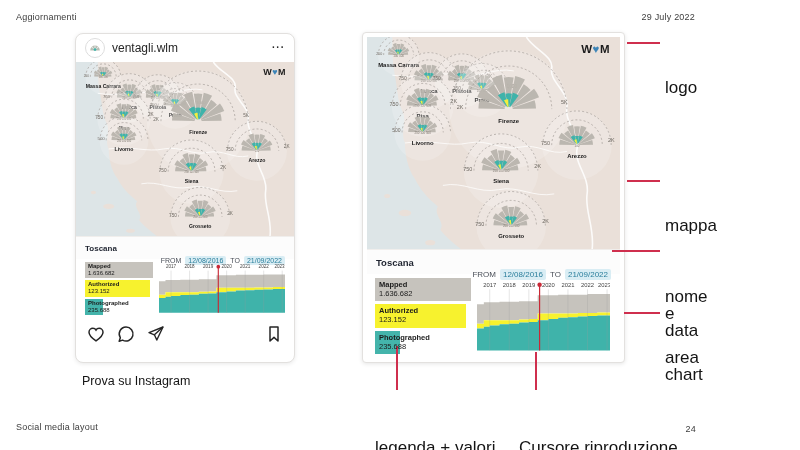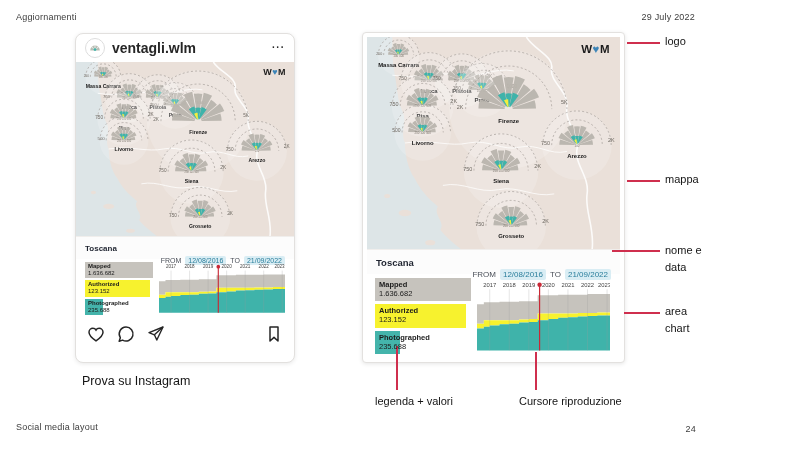--- a/index.html
+++ b/index.html
@@ -10,21 +10,21 @@
   .meta.tl{left:16px;top:12px;}
   .meta.tr{right:19px;top:12px;}
   .meta.bl{left:16px;bottom:18px;}
   .meta.br{right:18px;bottom:16px;}
 
   
   .insta-card{position:absolute;left:75px;top:33px;width:220px;height:330px;background:#fff;
     border:1px solid #e2e0de;border-radius:8px;box-shadow:0 1px 4px rgba(0,0,0,.09);overflow:hidden;box-sizing:border-box;}
   .insta-header{height:28px;display:flex;align-items:center;padding:0 9px;gap:7px;}
   .avatar{width:18px;height:18px;border-radius:50%;border:1px solid #ddd;background:#fff;flex:0 0 auto;display:flex;align-items:center;justify-content:center;}
-  .username{font-size:14px;font-weight:bold;color:#262626;}
+  .username{font-size:12px;font-weight:normal;color:#262626;}
   .more-btn{margin-left:auto;font-size:10px;font-weight:bold;color:#262626;letter-spacing:1px;line-height:8px;}
 
   .map-wrap{position:relative;width:100%;overflow:hidden;}
   .insta-card .map-wrap{height:174px;}
   .map-wrap svg{display:block;width:100%;height:100%;}
   .wlm-logo{position:absolute;top:5px;right:8px;font-weight:bold;color:#1c1c1c;letter-spacing:.5px;}
   .insta-card .wlm-logo{font-size:9px;}
   .big-card .wlm-logo{font-size:11.5px;top:6px;right:10px;}
   .wlm-heart{color:#3d85b8;}
 
@@ -58,21 +58,21 @@
   .timestamp{padding:3px 11px;font-size:13px;color:#8e8e8e;margin-top:48px;}
 
   
   .big-card{position:absolute;left:362px;top:32px;width:263px;height:331px;background:#fff;
     border:1px solid #e3e1df;border-radius:4px;box-shadow:0 1px 4px rgba(0,0,0,.10);box-sizing:border-box;padding:4px 4px 0 4px;overflow:hidden;}
   .big-card .map-wrap{height:212px;}
 
   .caption{position:absolute;left:82px;top:374px;font-size:12.5px;color:#141414;}
 
   
-  .ann-label{position:absolute;font-size:11px;color:#141414;line-height:17px;}
+  .ann-label{position:absolute;font-size:17px;color:#141414;line-height:17px;margin-top:46px;}
   .ann-line{position:absolute;background:#cf2f4e;}
   .ann-line.h{height:2px;}
   .ann-line.v{width:2px;}
 </style>
 </head>
 <body>
 
 <div class="slide">
 
   <div class="meta tl">Aggiornamenti</div>

